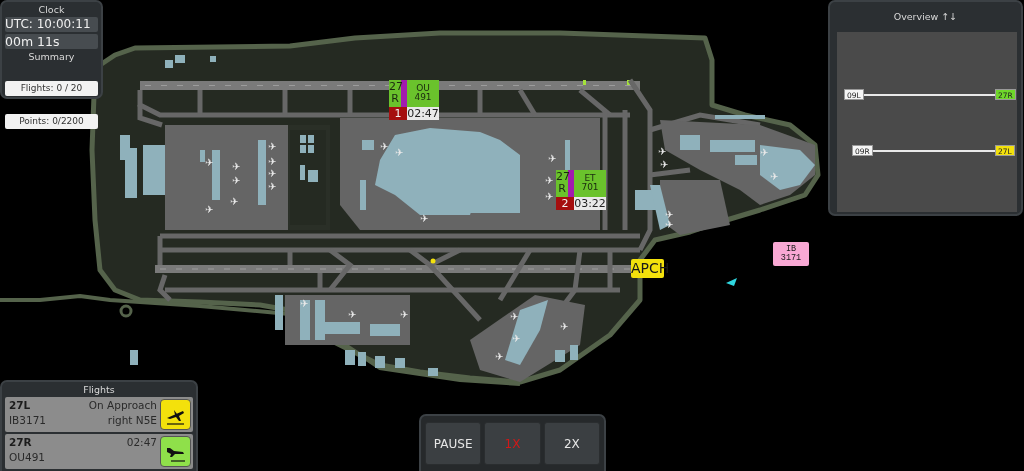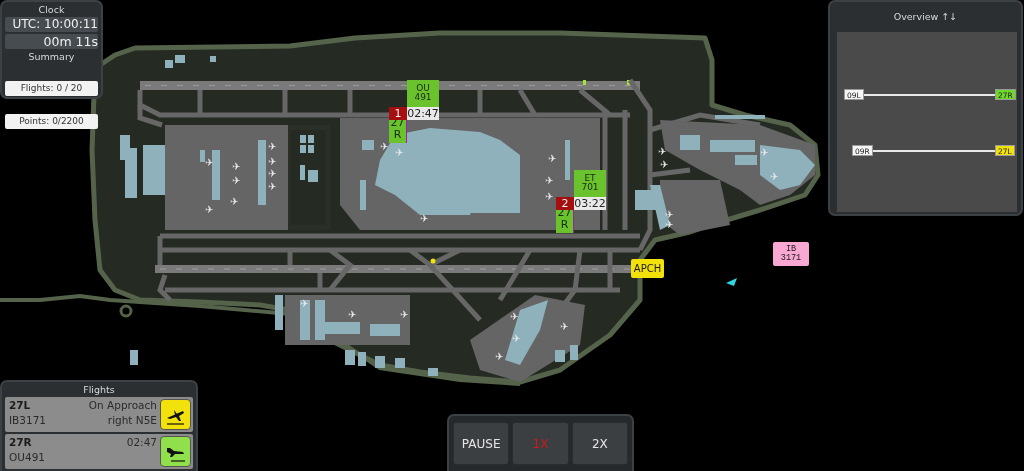--- a/index.html
+++ b/index.html
@@ -7,21 +7,21 @@
     font-family: "DejaVu Sans", "Liberation Sans", sans-serif; }
   #stage { position: relative; width: 1024px; height: 471px; background: #000; }
   #map { position: absolute; left: 0; top: 0; width: 1024px; height: 471px; }
 
   .panel { position: absolute; background: #2b2f32; border: 2px solid #3c4145; border-radius: 7px; color: #d8d8d8; }
   .panel-title { text-align: center; font-size: 10px; color: #d9d9d9; }
 
   
   #clock { left: 0; top: 0; width: 103px; height: 99px; padding: 2px 3px; }
   #clock .panel-title { font-size: 9.5px; line-height: 12px; }
-  .dark-field { background: #474c50; color: #f0f0f0; text-align: right; border-radius: 2px; }
+  .dark-field { background: #474c50; color: #f0f0f0; text-align: left; border-radius: 2px; }
   #clock .utc { font-size: 12px; height: 15px; line-height: 15px; margin-top: 1px; }
   #clock .elapsed { font-size: 12.5px; height: 15px; line-height: 15px; margin-top: 2px; }
   .light-field { background: #f2f2f2; color: #333; text-align: center; border-radius: 2px; font-size: 9px; height: 15px; line-height: 15px; margin-top: 18px; }
 
   
   #overview { left: 828px; top: 0; width: 195px; height: 216px; padding: 0; }
   #overview .panel-title { font-size: 9.5px; height: 30px; line-height: 30px; }
   #overview .ov-body { position: absolute; left: 7px; top: 30px; width: 180px; height: 180px; background: #4a4a4a; }
   .rw-line { position: absolute; height: 2px; background: #e9e9e9; }
   .rw-tag { position: absolute; font-size: 7.5px; height: 11px; line-height: 11px; padding: 0 2px; border: 1px solid #999; color: #222; }
@@ -38,33 +38,33 @@
   #flights { left: 0; top: 380px; width: 198px; height: 91px; border-bottom: none; border-bottom-left-radius: 0; border-bottom-right-radius: 0; padding: 0 3px; }
   #flights .panel-title { font-size: 9.5px; height: 15px; line-height: 15px; }
   .fcard { position: relative; height: 35px; background: #8c8c8c; border-radius: 2px; margin-bottom: 2px; color: #1c1c1c; }
   .fcard .rwy { position: absolute; left: 4px; top: 2px; font-size: 10.5px; font-weight: bold; }
   .fcard .cs { position: absolute; left: 4px; top: 17px; font-size: 10.5px; color: #2a2a2a; }
   .fcard .st1 { position: absolute; right: 36px; top: 2px; font-size: 10.5px; color: #2a2a2a; }
   .fcard .st2 { position: absolute; right: 36px; top: 17px; font-size: 10.5px; color: #2a2a2a; text-align: right; }
   .fcard .ficon { position: absolute; right: 2px; top: 2px; width: 31px; height: 31px; border-radius: 4px; border: 1px solid #555; }
 
   
-  #speed { left: 419px; top: 414px; width: 187px; height: 57px; background: #26292b; border: 2px solid #3c4145; border-bottom: none; border-radius: 7px 7px 0 0; padding: 6px 4px; display: flex; gap: 3px; margin-left: 28px; }
+  #speed { left: 419px; top: 414px; width: 187px; height: 57px; background: #26292b; border: 2px solid #3c4145; border-bottom: none; border-radius: 7px 7px 0 0; padding: 6px 4px; display: flex; gap: 3px; }
   .sbtn { flex: 1; height: 43px; background: #3b3f42; border: 1px solid #2a2d2f; border-radius: 3px; color: #e6e6e6; font-size: 12px; display: flex; align-items: center; justify-content: center; }
   .sbtn.active { color: #d01818; }
 
   
   .strip { position: absolute; font-family: "DejaVu Sans", sans-serif; }
-  .strip .rw { position: absolute; left: 0; top: 0; width: 18px; height: 27px; background: #6ac22c; color: #1b2a10; font-size: 11px; line-height: 12px; text-align: center; padding-top: 1px; border-right: 1px solid #a21caf; margin-top: 36px; }
+  .strip .rw { position: absolute; left: 0; top: 0; width: 18px; height: 27px; background: #6ac22c; color: #1b2a10; font-size: 11px; line-height: 12px; text-align: center; padding-top: 1px; border-right: 6px solid #a21caf; }
   .strip .fid { position: absolute; left: 18px; top: 0; width: 32px; height: 27px; background: #6ac22c; color: #1b2a10; font-size: 9px; line-height: 9px; text-align: center; padding-top: 4px; }
   .strip .seq { position: absolute; left: 0; top: 27px; width: 18px; height: 13px; background: #a50f0f; color: #f3f3f3; font-size: 11px; line-height: 13px; text-align: center; }
   .strip .eta { position: absolute; left: 18px; top: 27px; width: 32px; height: 13px; background: #e9e9e9; color: #222; font-size: 11px; line-height: 13px; text-align: center; }
 
   .tag-yellow { position: absolute; background: #f3e10c; color: #1a1a1a; border-radius: 2px; text-align: center; }
-  #apch { left: 631px; top: 259px; width: 33px; height: 19px; font-size: 10px; line-height: 19px; }
+  #apch { left: 631px; top: 259px; width: 33px; height: 19px; font-size: 14px; line-height: 19px; }
   #ib-tag { left: 773px; top: 242px; width: 36px; height: 24px; font-size: 8.5px; line-height: 9px; padding-top: 3px; background: #f9a8d4; font-family: Liberation Mono, monospace; }
 </style>
 </head>
 <body>
 
 <div id="stage">
 
   <svg id="map" viewBox="0 0 1024 471">
 
     <path d="M100,65 L115,55 L135,48 L290,46 L355,38 L440,33 L560,33 L705,38 L712,60 L712,105 L745,115 L790,125 L815,145 L818,175 L805,195 L760,210 L720,222 L690,232 L655,240 L640,260 L640,300 L610,335 L560,370 L520,382 L470,378 L420,372 L380,365 L330,340 L300,312 L260,305 L200,302 L140,300 L115,290 L100,270 L95,220 L92,150 L94,95 Z" fill="#252a22" stroke="#55634b" stroke-width="5" stroke-linejoin="round"></path>

